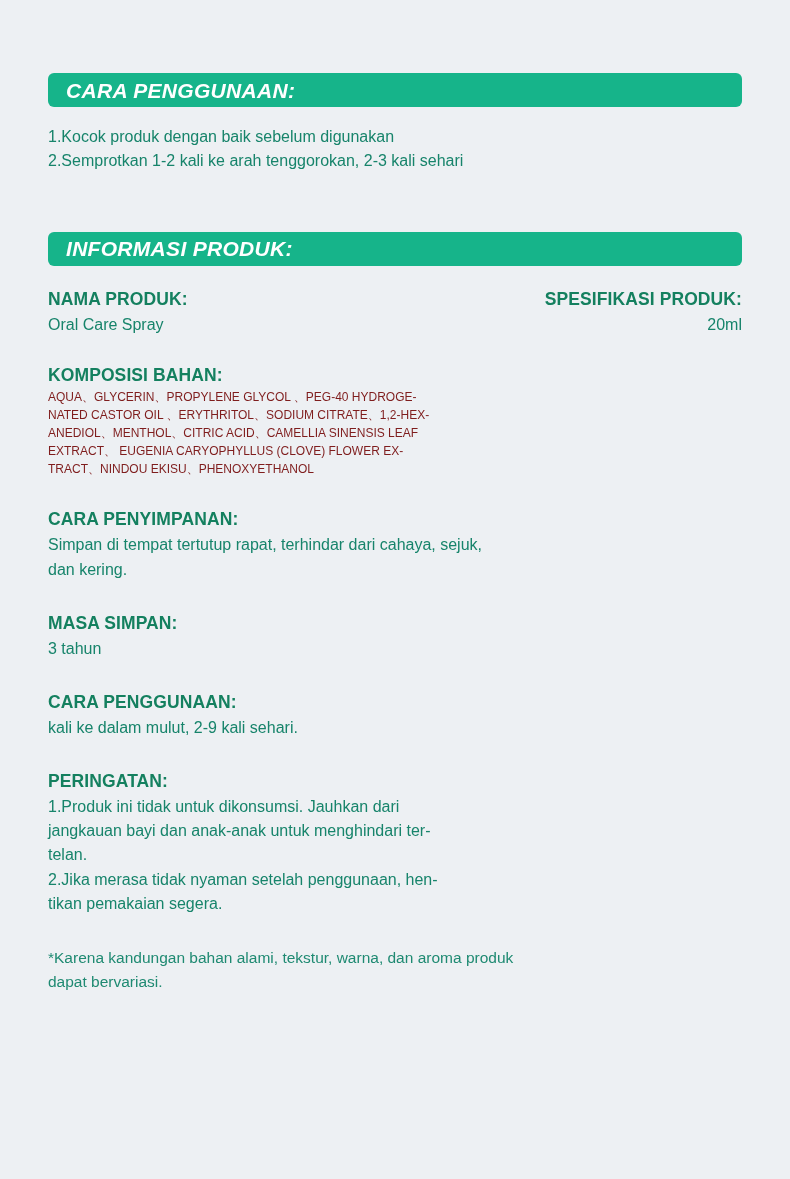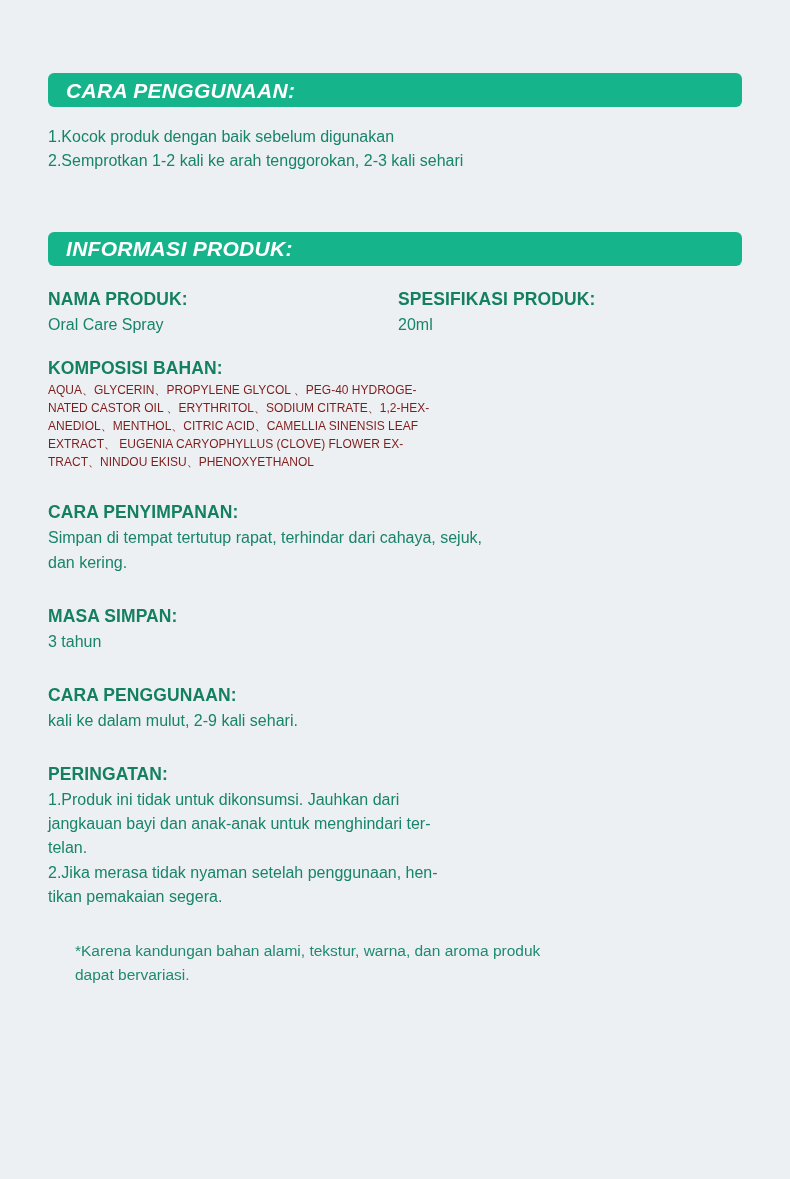--- a/index.html
+++ b/index.html
@@ -75,27 +75,27 @@
   
   .spacer-55 { height: 55px; }
   .usage-list { margin-top: 18px; }
   .banner-2-wrap { margin-top: 58px; }
 
   .two-col {
     display: flex;
     margin-top: 22px;
   }
   .col-a { width: 350px; flex: 0 0 350px; }
-  .col-b { flex: 1 1 auto; }
+  .col-b { flex: 1 1 auto; text-align: right; }
   .col-value { margin-top: 3px; }
 
-  .section { margin-top: 19px; }
+  .section { margin-top: 26px; }
   .section-body { margin-top: 2px; }
   .section-gap-lg { margin-top: 30px; }
-  .footnote { margin-top: 30px; margin-left: 27px; }
+  .footnote { margin-top: 30px; }
 </style>
 </head>
 <body>
 
 <div class="page">
 
   <div class="spacer-55"></div>
 
   <div class="banner">
     <span class="banner-text">CARA PENGGUNAAN:</span>

